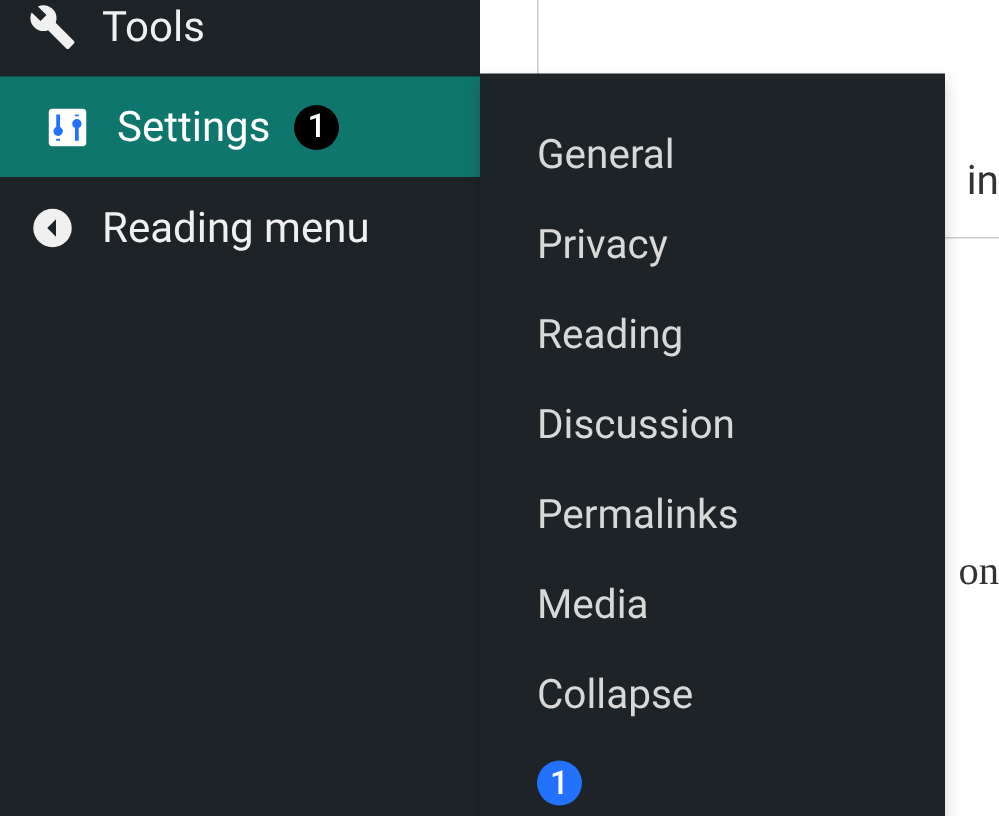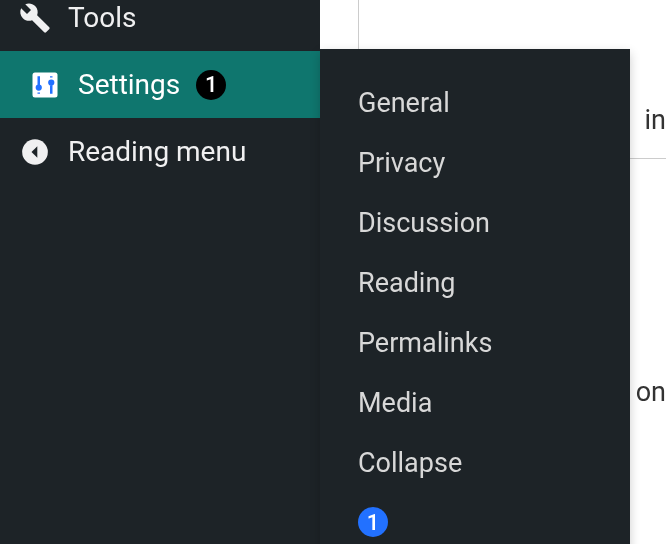--- a/index.html
+++ b/index.html
@@ -120,21 +120,21 @@
       background: #ccc;
     }
   </style>
 </head>
 <body>
 
 <div class="content-bg">
   <div class="border-line" style="left:38px;"></div>
   <span class="bg-text-fragment" style="right:0; top:104px;">in</span>
   <div class="divider" style="left:38px; right:0; top:158px;"></div>
-  <span class="bg-text-fragment" style="right:0; top:376px;">on</span>
+  <span class="bg-text-fragment" style="right:0; top:365px;font-family:Liberation Serif, serif;">on</span>
 </div>
 
 <div class="sidebar">
 
   <div class="menu-item" style="margin-top:-16px;">
     <span class="icon-wrap">
       <svg viewBox="0 0 24 24" width="32" height="32" fill="#f0f0f1">
           <path d="M22.7 19l-9.1-9.1c.9-2.3.4-5-1.5-6.9-2-2-5-2.4-7.4-1.3L9 6 6 9 1.6 4.7C.4 7.1.9 10.1 2.9 12.1c1.9 1.9 4.6 2.4 6.9 1.5l9.1 9.1c.4.4 1 .4 1.4 0l2.3-2.3c.5-.4.5-1.1.1-1.4z"></path>
         </svg>
     </span>
@@ -165,24 +165,24 @@
 </div>
 
 <div class="submenu">
   <div class="submenu-item">
     <span>General</span>
   </div>
   <div class="submenu-item">
     <span>Privacy</span>
   </div>
   <div class="submenu-item">
-    <span>Discussion</span>
+    <span>Reading</span>
   </div>
   <div class="submenu-item">
-    <span>Reading</span>
+    <span>Discussion</span>
   </div>
   <div class="submenu-item">
     <span>Permalinks</span>
   </div>
   <div class="submenu-item">
     <span>Media</span>
   </div>
   <div class="submenu-item">
     <span>Collapse</span>
   </div>

